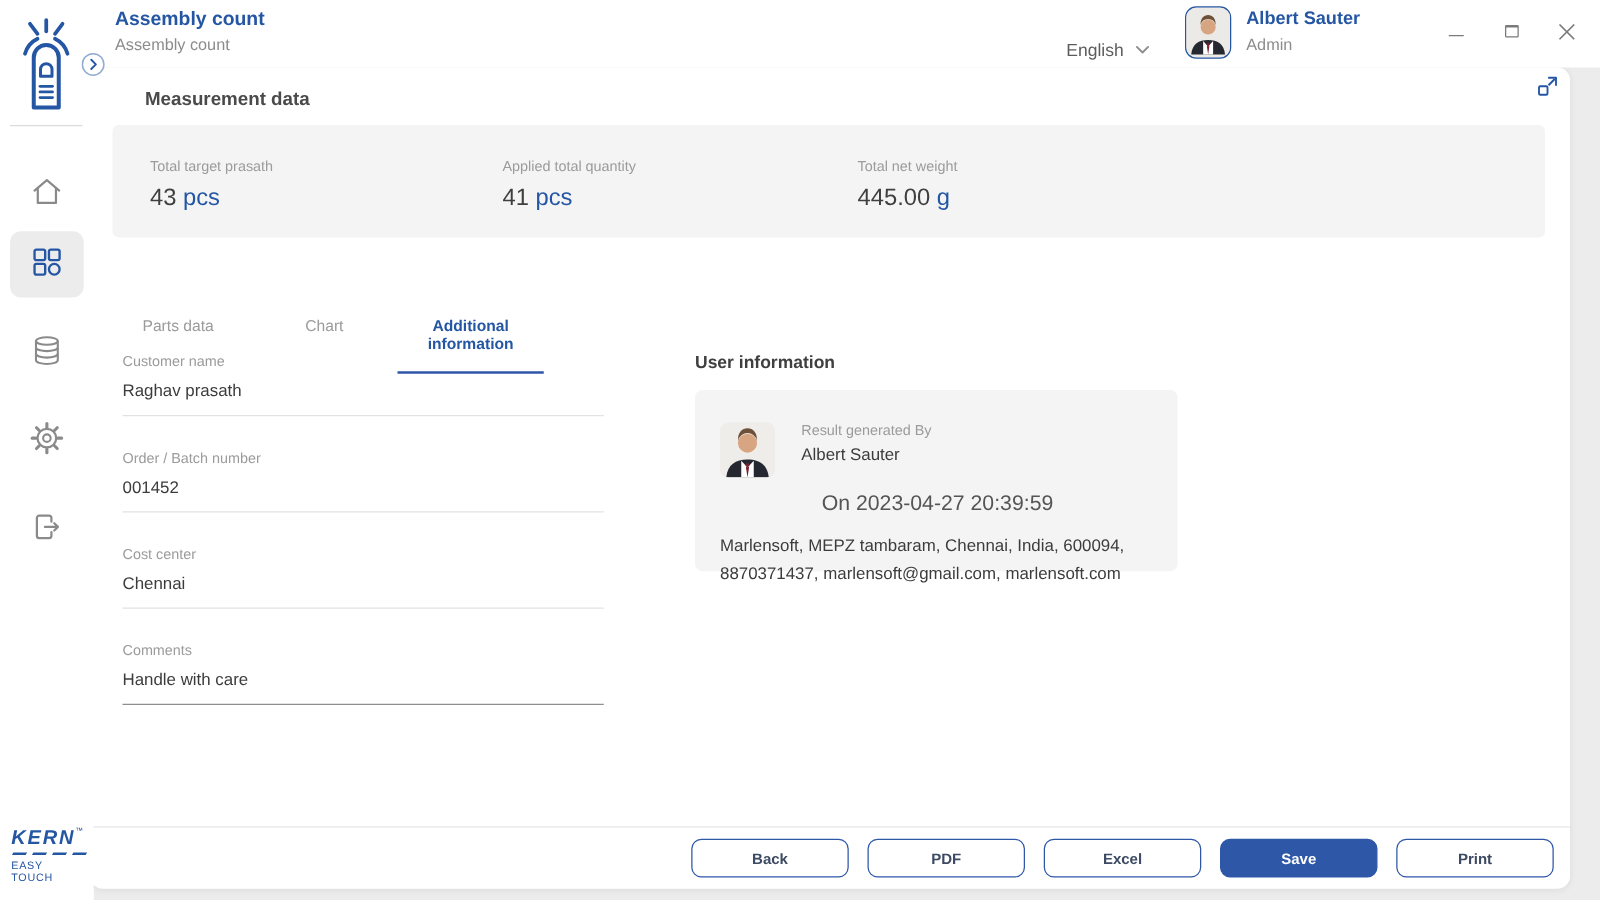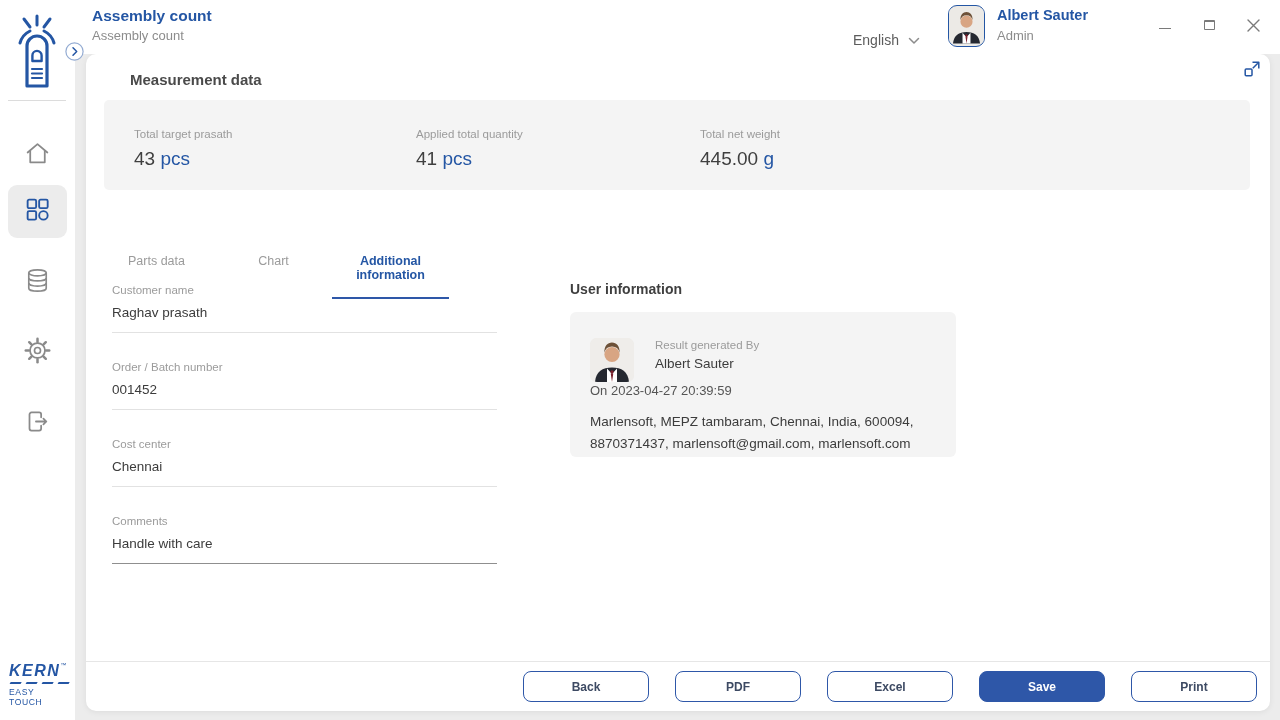--- a/index.html
+++ b/index.html
@@ -32,21 +32,21 @@
   .kern-word { font-size:16px; font-weight:bold; font-style:italic; letter-spacing:1.5px; color:#2456a4; line-height:1; }
   .kern-tm { font-size:6px; vertical-align:top; color:#2456a4; }
   .kern-dashes { display:flex; gap:5px; margin:2px 0 3px 1px; }
   .kern-dashes span { width:12px; height:2.4px; background:#2456a4; transform:skewX(-30deg); }
   .kern-sub { font-size:8.6px; letter-spacing:0.6px; color:#2456a4; }
 
   
   .collapse-btn { position:absolute; left:65px; top:42px; width:19px; height:19px; z-index:5; cursor:pointer; }
 
   
-  .card { position:absolute; left:86px; top:54px; width:1184px; height:657px; background:#ffffff; border-radius:10px; box-shadow:0 1px 6px rgba(0,0,0,0.07); z-index:1; }
+  .card { position:absolute; left:72px; top:54px; width:1184px; height:657px; background:#ffffff; border-radius:10px; box-shadow:0 1px 6px rgba(0,0,0,0.07); z-index:1; }
   .section-title { position:absolute; left:44px; top:17px; font-size:15px; font-weight:bold; color:#4a4a4a; }
   .expand-btn { position:absolute; right:8px; top:5px; width:20px; height:20px; cursor:pointer; }
 
   .summary-bar { position:absolute; left:18px; top:46px; width:1146px; height:90px; background:#f4f4f4; border-radius:5px; display:flex; padding:28px 0 0 30px; }
   .sum-cell { width:282px; }
   .sum-cell:nth-child(2) { width:284px; }
   .sum-label { font-size:11.5px; color:#9b9b9b; margin-bottom:8px; }
   .sum-value { font-size:19px; color:#3f3f3f; }
   .sum-unit { color:#2456a4; }
 
@@ -60,24 +60,24 @@
   .field-value { font-size:13.5px; color:#3c3c3c; padding-bottom:12px; border-bottom:1px solid #e2e2e2; }
   .field:last-child .field-value { border-bottom-color:#8f8f8f; }
 
   .userinfo-col { position:absolute; left:484px; top:227px; width:386px; }
   .userinfo-heading { font-size:14px; font-weight:bold; color:#3f3f3f; }
   .userinfo-panel { margin-top:15px; background:#f4f4f4; border-radius:6px; height:145px; padding:26px 18px 0 20px; position:relative; }
   .panel-avatar { width:44px; height:44px; border-radius:7px; overflow:hidden; background:#eceae6; float:left; margin-right:21px; }
   .panel-avatar svg { display:block; width:100%; height:100%; }
   .gen-label { font-size:11.5px; color:#9b9b9b; margin-top:1px; }
   .gen-name { font-size:13.5px; color:#3c3c3c; margin-top:5px; }
-  .gen-date { font-size:13px; color:#555555; margin-top:12px; }
+  .gen-date { font-size:17px; color:#555555; margin-top:22px;text-align:center; }
   .panel-address { clear:both; padding-top:13px; font-size:13.5px; color:#3c3c3c; line-height:1.6; }
 
-  .footer { position:absolute; left:0; bottom:0; width:100%; height:50px; border-top:1px solid #e6e6e6; display:flex; align-items:center; justify-content:flex-end; gap:26px; padding-right:13px; }
+  .footer { position:absolute; left:0; bottom:0; width:100%; height:50px; border-top:1px solid #e6e6e6; display:flex; align-items:center; justify-content:flex-end; gap:15px; padding-right:13px; }
   .btn { width:126px; height:31px; border-radius:8px; border:1px solid #2e57a8; background:#ffffff; color:#3d4a63; font-size:12px; font-weight:bold; font-family:"Liberation Sans",sans-serif; display:flex; align-items:center; justify-content:center; cursor:pointer; }
   .btn.primary { background:#2e57a8; border-color:#2e57a8; color:#ffffff; }
 </style>
 </head>
 <body>
 
 <div class="header">
   <div class="page-title">Assembly count</div>
   <div class="page-subtitle">Assembly count</div>
 

